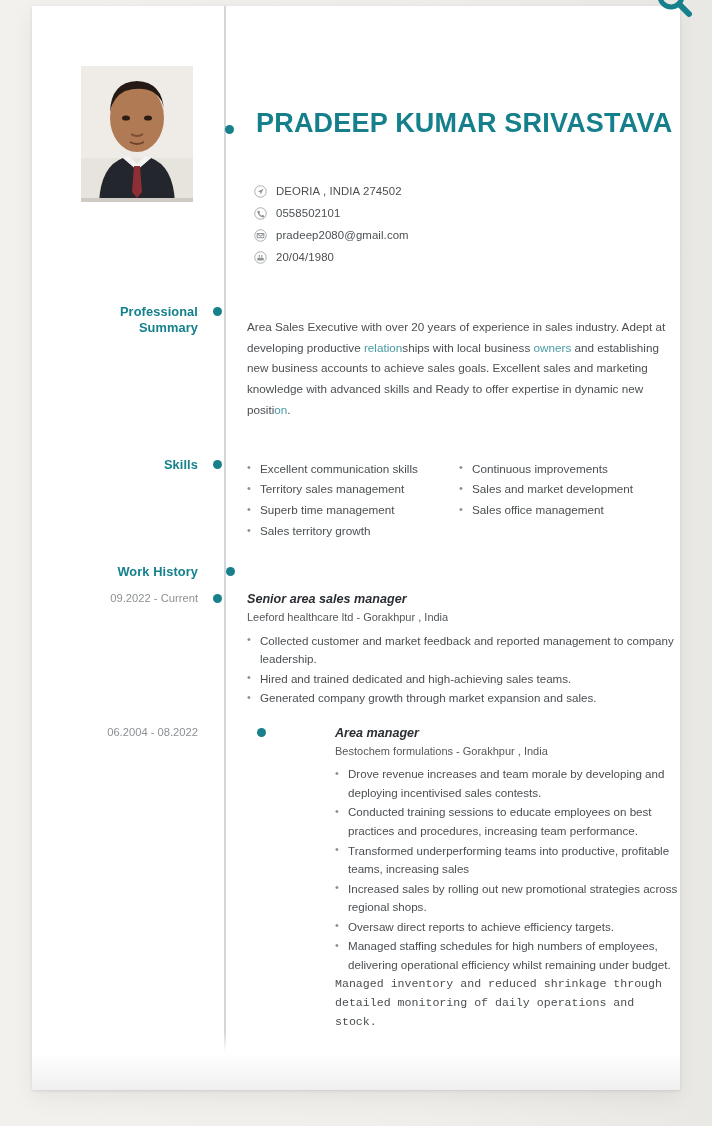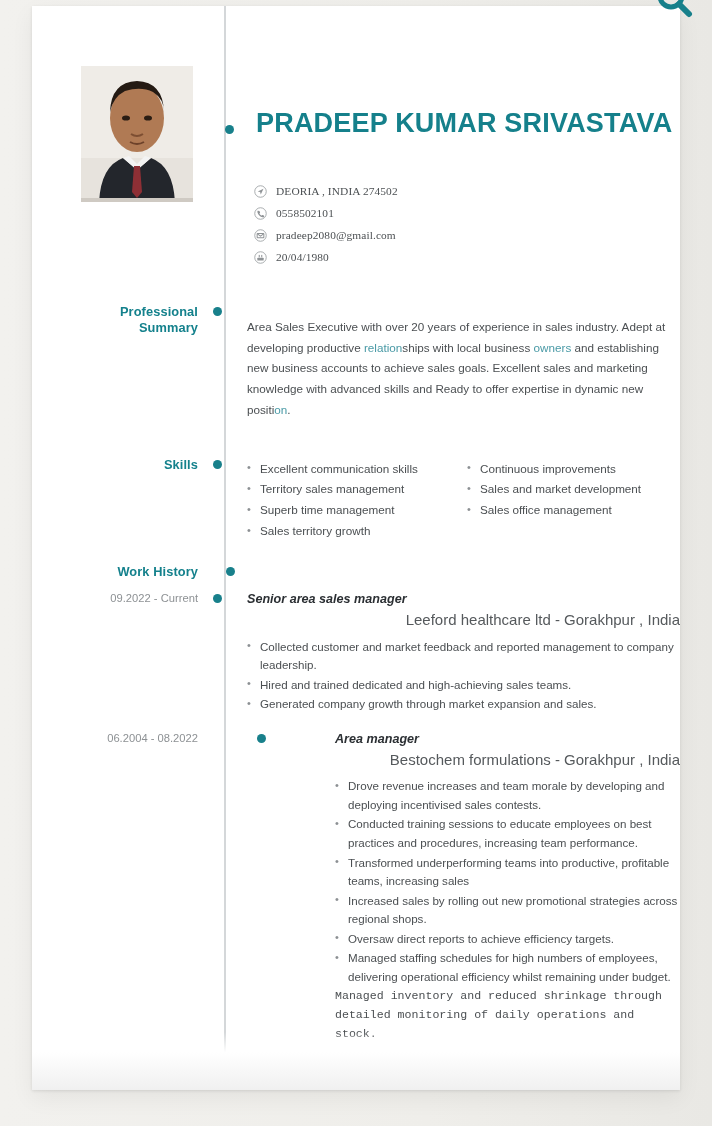--- a/index.html
+++ b/index.html
@@ -122,36 +122,35 @@
     width: 13px; height: 13px;
     margin-right: 9px;
     flex: 0 0 13px;
     color: #9a9ea1;
   }
   .cicon svg { display: block; }
   .ctext {
     color: #4c5053;
     font-size: 11.4px;
     letter-spacing: 0.1px;
-    font-family: Liberation Serif, serif;
   }
 
   
   .summary {
     color: #4b4f52;
     font-size: 11.7px;
     line-height: 1.78;
     padding-top: 1px;
   }
   .summary .hl { color: #4a9aa6; }
 
   .skills-wrap {
     display: grid;
     grid-template-columns: 208px 1fr;
-    column-gap: 12px;
+    column-gap: 4px;
     padding-top: 2px;
   }
   ul.plain {
     list-style: none;
     margin: 0; padding: 0;
   }
   ul.plain li {
     position: relative;
     padding-left: 13px;
     color: #4b4f52;
@@ -167,24 +166,23 @@
   .job-title {
     color: #2b2f33;
     font-size: 12.6px;
     font-weight: bold;
     font-style: italic;
     line-height: 1.35;
     margin-bottom: 1px;
   }
   .job-org {
     color: #55595c;
-    font-size: 15px;
+    font-size: 11px;
     line-height: 1.5;
     margin-bottom: 6px;
-    text-align: right;
   }
   ul.jb {
     list-style: none; margin: 0; padding: 0;
   }
   ul.jb li {
     position: relative;
     padding-left: 13px;
     color: #4b4f52;
     font-size: 11.6px;
     line-height: 1.6;

